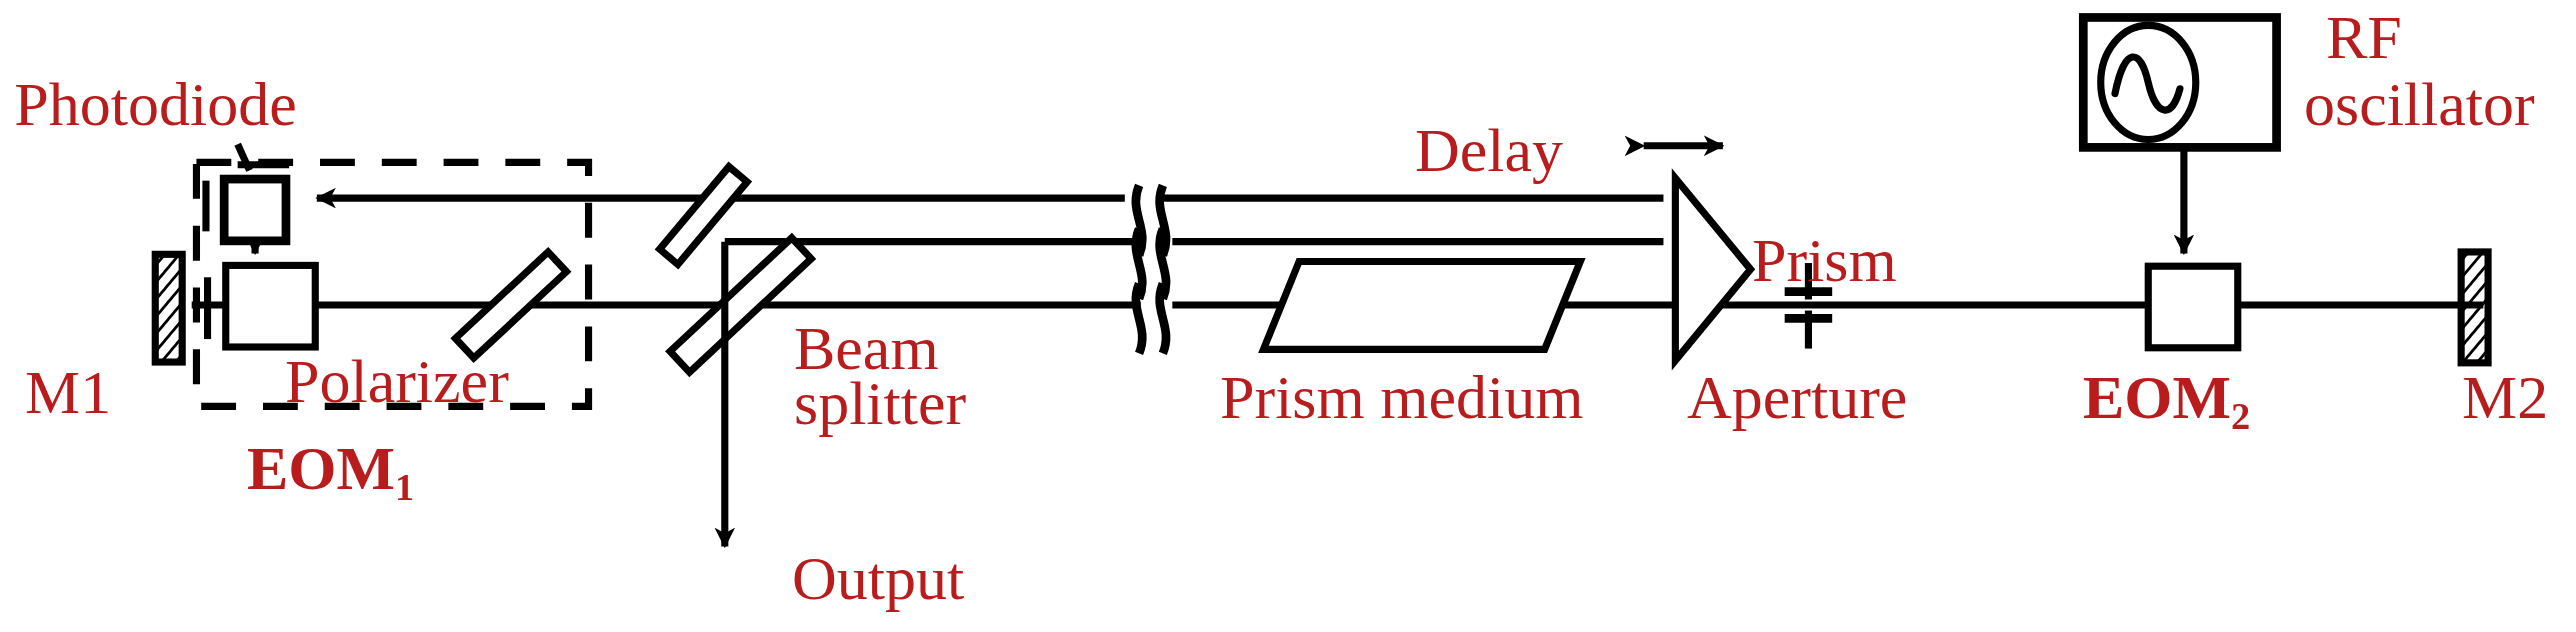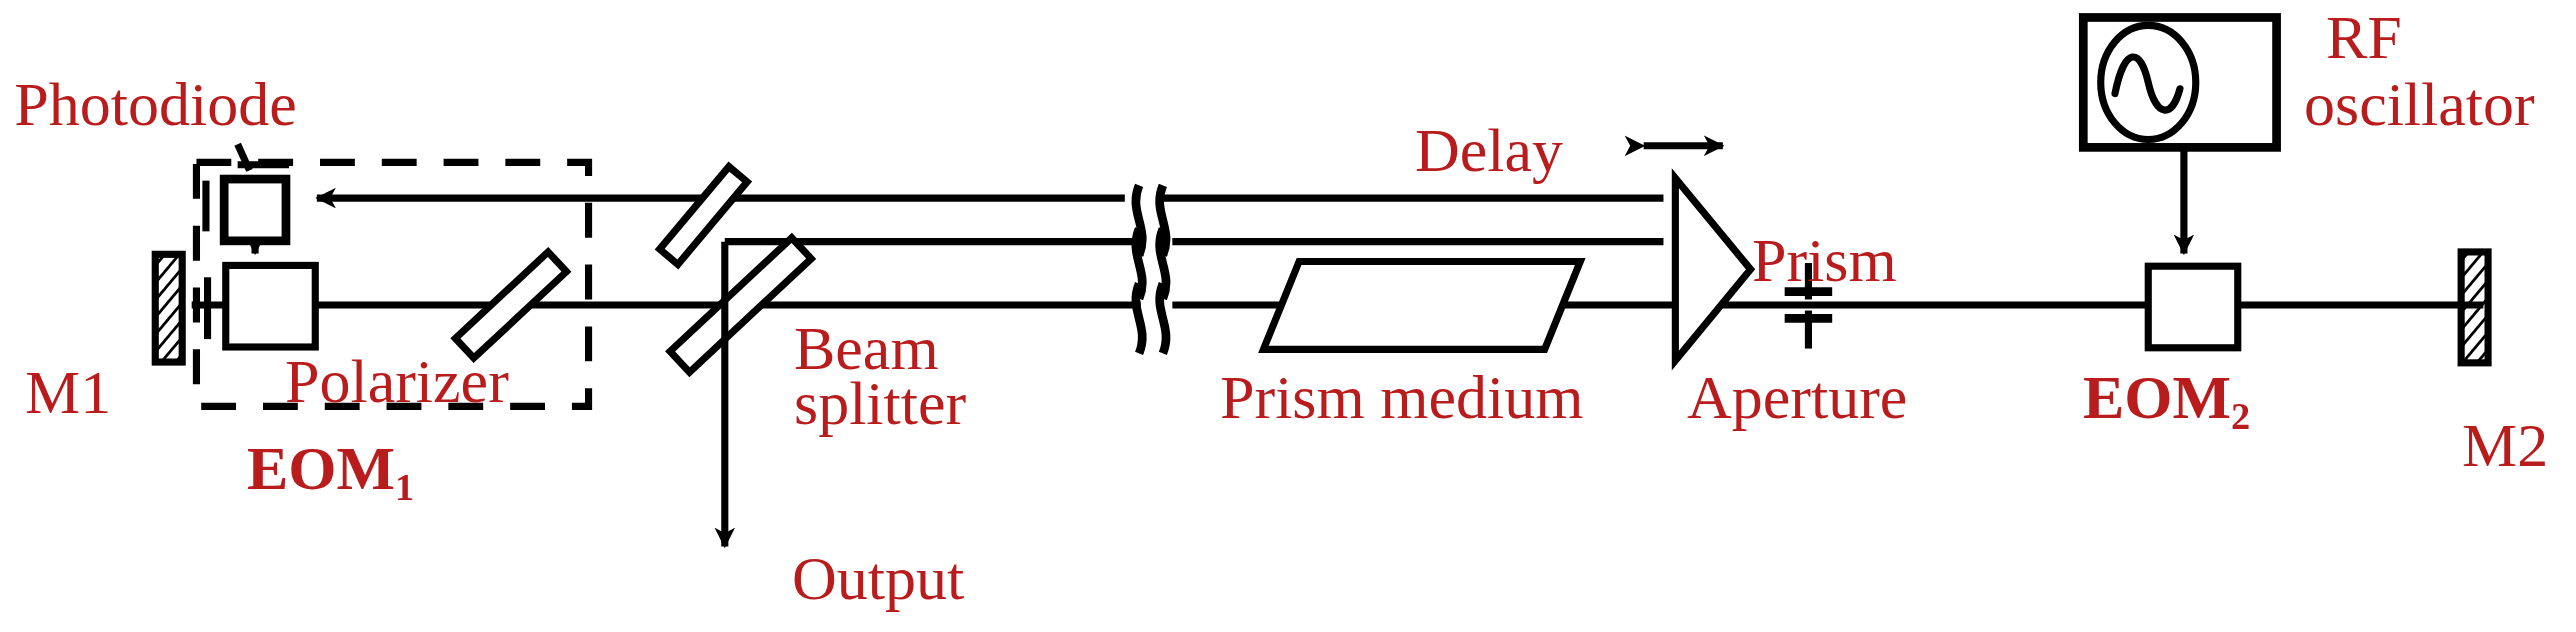--- a/index.html
+++ b/index.html
@@ -176,19 +176,19 @@
   <div class="lbl sz-main" style="left:1220px; top:366px;">Prism medium</div>
 
   <div class="lbl sz-main" style="left:1415px; top:119px;">Delay</div>
 
   <div class="lbl sz-main" style="left:1752px; top:181px;margin-top:48px;">Prism</div>
 
   <div class="lbl sz-main" style="left:1687px; top:366px;text-align:right;">Aperture</div>
 
   <div class="lbl sz-sub" style="left:2083px; top:366px;"><span>EOM</span><sub>2</sub></div>
 
-  <div class="lbl sz-main" style="left:2462px; top:366px;margin-top:48px;">M2</div>
+  <div class="lbl sz-main" style="left:2462px; top:366px;">M2</div>
 
   <div class="lbl sz-main" style="left:2326px; top:6.3px;">RF</div>
   <div class="lbl sz-main" style="left:2292px; top:73px;margin-left:12px;">oscillator</div>
 
 </div>
 
 
 </body></html>

